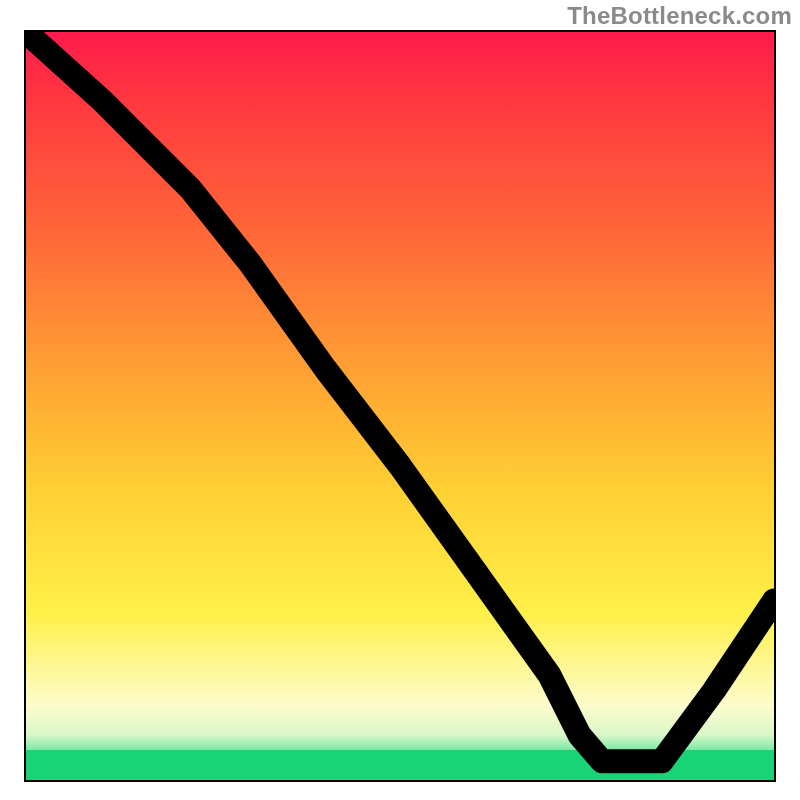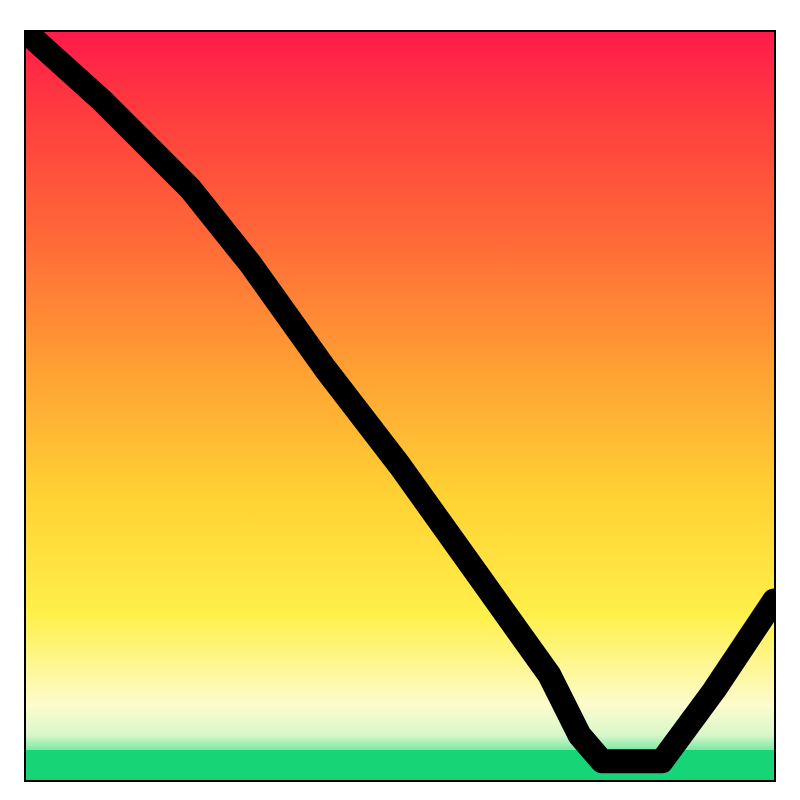--- a/index.html
+++ b/index.html
@@ -74,20 +74,21 @@
     stroke-width: 3.2;
     stroke-linejoin: round;
     stroke-linecap: round;
   }
 </style>
 </head>
 <body>
 
 <div class="stage">
 
+  <div class="watermark">TheBottleneck.com</div>
 
   <div class="plot">
     <div class="gradient"></div>
 
     <div class="marker" id="opt-marker" style="left: 77%; width: 8%; bottom: calc(2.5% - 6px);"></div>
 
     <svg class="curve" viewBox="0 0 100 100" preserveAspectRatio="none">
       <path id="curve-path" d="M0.00 0.00 L10.00 9.00 L22.00 21.00 L30.00 31.00 L40.00 45.00 L50.00 58.00 L60.00 72.00 L70.00 86.00 L74.00 94.00 L77.00 97.50 L85.00 97.50 L92.00 88.00 L100.00 76.00"></path>
     </svg>
   </div>

